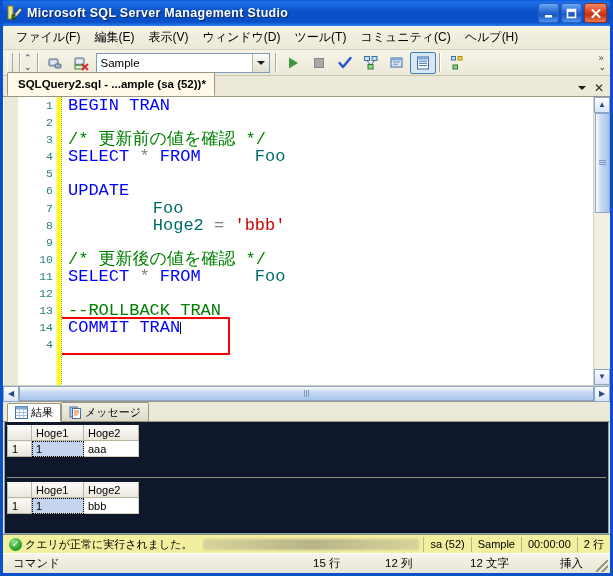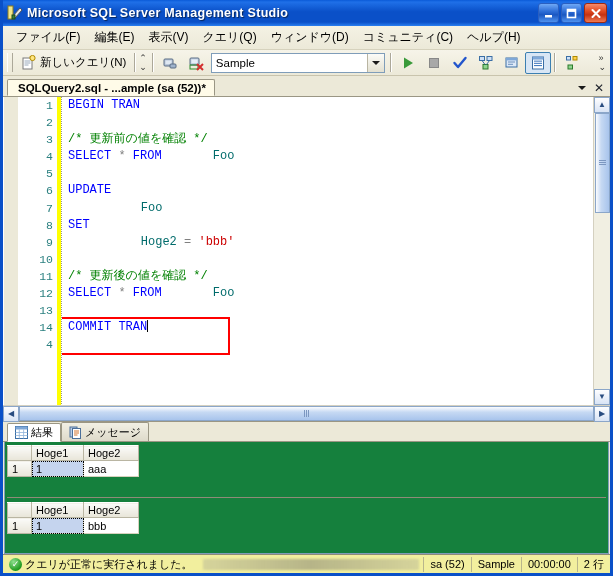--- a/index.html
+++ b/index.html
@@ -98,21 +98,21 @@
   .tb-icon{width:16px;height:16px;flex:none;display:block;}
   
   .doctabrow{
     height:21px;min-height:21px;
     background:#ece9d8;
     display:flex;align-items:flex-end;
     border-bottom:1px solid #9a9684;
     box-sizing:border-box;position:relative;
   }
   .doctab{
-    height:17px;background:#fffbe8;
+    height:24px;background:#fffbe8;
     border:1px solid #9a9684;border-bottom:1px solid #fffbe8;
     display:flex;align-items:center;padding:0 8px 0 10px;
     font-size:11.5px;font-weight:bold;white-space:nowrap;
     box-sizing:border-box;margin-left:4px;
     border-top-left-radius:2px;border-top-right-radius:2px;
   }
   .tabrow-right{
     margin-left:auto;display:flex;align-items:center;gap:8px;
     padding-right:6px;padding-bottom:2px;
   }
@@ -134,21 +134,21 @@
     text-align:right;padding-right:4px;box-sizing:border-box;
     font-family:"Liberation Mono","DejaVu Sans Mono",monospace;
     font-size:11.5px;color:#2b8080;
   }
   .changebar{width:4px;background:#ffff00;flex:none;}
   .dotline{width:1px;flex:none;
     background:repeating-linear-gradient(to bottom,#9a9684 0 1px,transparent 1px 2px);}
   .code{
     flex:1;position:relative;padding-left:6px;box-sizing:border-box;
     font-family:"Liberation Mono","DejaVu Sans Mono",monospace;
-    font-size:12px;overflow:hidden;background:#fff;
+    font-size:17px;overflow:hidden;background:#fff;
   }
   .ln{height:17.1px;line-height:17.1px;white-space:pre;}
   .kw{color:#0000ff;}
   .cm{color:#008000;}
   .ident{color:#006b6b;margin-left:44px;}
   .str{color:#cc0000;}
   .op{color:#808080;}
   .redbox{
     position:absolute;border:2px solid #ff0000;
     pointer-events:none;box-sizing:border-box;
@@ -199,21 +199,21 @@
     padding-left:4px;box-sizing:border-box;
   }
   .restab{
     height:19px;display:flex;align-items:center;gap:3px;
     padding:0 7px;font-size:11px;box-sizing:border-box;
     border:1px solid #9a9684;border-bottom:none;
     background:linear-gradient(to bottom,#f2f0e4,#dedaca);
     border-top-left-radius:2px;border-top-right-radius:2px;
   }
   .restab.active{background:#fff;border-bottom:1px solid #fff;margin-bottom:-1px;}
-  .grids{flex:1;background:#15803d;padding:3px 2px 0 2px;box-sizing:border-box;overflow:hidden;
+  .grids{flex:1;background:#0f172a;padding:3px 2px 0 2px;box-sizing:border-box;overflow:hidden;
     border:1px solid #7f9db9;border-top:none;margin:0 1px;}
   .gridblock{margin-bottom:4px;}
   .gtable{border-collapse:collapse;font-size:11px;table-layout:fixed;}
   .gtable th{
     background:linear-gradient(to bottom,#fbfbf9,#e8e5d8);
     border:1px solid #b9b5a2;border-top:1px solid #fff;
     font-weight:normal;text-align:left;padding:1px 4px;height:15px;
     box-sizing:border-box;color:#000;
   }
   .gtable th.rowhdr{width:24px;}
@@ -293,42 +293,29 @@
             <path d="M2.5 2 L9.5 9 M9.5 2 L2.5 9" stroke="#fff" stroke-width="2.1" stroke-linecap="round"></path>
           </svg>
       </span>
     </span>
   </div>
 
   <div class="menubar">
     <span class="menu-item">ファイル(F)</span>
     <span class="menu-item">編集(E)</span>
     <span class="menu-item">表示(V)</span>
-    <span class="menu-item">クエリ(Q)</span>
     <span class="menu-item">ウィンドウ(D)</span>
+    <span class="menu-item">ツール(T)</span>
     <span class="menu-item">コミュニティ(C)</span>
     <span class="menu-item">ヘルプ(H)</span>
   </div>
 
   <div class="toolbar">
     <span class="grip"></span>
 
-    <span class="tb-btn">
-      <span class="tb-icon">
-        <svg width="16" height="16" viewBox="0 0 16 16">
-          <rect x="2" y="3" width="9" height="11" fill="#fff" stroke="#7a7a7a"></rect>
-          <rect x="3.5" y="5.5" width="6" height="1" fill="#9ab"></rect>
-          <rect x="3.5" y="7.5" width="6" height="1" fill="#9ab"></rect>
-          <rect x="3.5" y="9.5" width="4" height="1" fill="#9ab"></rect>
-          <path d="M9 1.5 L12.5 1.5 L12.5 5 Z" fill="#ffd24d" stroke="#b08a00"></path>
-          <circle cx="11.5" cy="3" r="2.6" fill="#ffe680" stroke="#b08a00"></circle>
-        </svg>
-      </span>
-      <span>新しいクエリ(N)</span>
-    </span>
 
     <span class="tb-sep"></span>
     <span style="display:flex;flex-direction:column;justify-content:center;height:20px;margin-right:2px;">
       <span class="chev">⌃<br>⌄</span>
     </span>
     <span class="tb-sep"></span>
 
     <span class="tb-btn">
       <span class="tb-icon">
         <svg width="16" height="16" viewBox="0 0 16 16">
@@ -460,26 +447,26 @@
       <div class="dotline"></div>
       <div class="code" id="code-lines">
         <div class="redbox" id="annotation-box" style="left: -4px; top: 220.3px; width: 172px; height: 38.2px;"></div>
       <div class="ln"><span class="kw">BEGIN TRAN</span></div>
           <div class="ln">&nbsp;</div>
           <div class="ln"><span class="cm">/* 更新前の値を確認 */</span></div>
           <div class="ln"><span class="kw">SELECT</span><span class="op"> </span><span class="op">*</span><span class="op"> </span><span class="kw">FROM</span><span class="op"> </span><span class="ident">Foo</span></div>
           <div class="ln">&nbsp;</div>
           <div class="ln"><span class="kw">UPDATE</span></div>
           <div class="ln"><span class="op">    </span><span class="ident">Foo</span></div>
-          <div class="ln"><span class="kw">SET</span></div>
           <div class="ln"><span class="op">    </span><span class="ident">Hoge2</span><span class="op"> </span><span class="op">=</span><span class="op"> </span><span class="str">'bbb'</span></div>
           <div class="ln">&nbsp;</div>
           <div class="ln"><span class="cm">/* 更新後の値を確認 */</span></div>
           <div class="ln"><span class="kw">SELECT</span><span class="op"> </span><span class="op">*</span><span class="op"> </span><span class="kw">FROM</span><span class="op"> </span><span class="ident">Foo</span></div>
           <div class="ln">&nbsp;</div>
+          <div class="ln"><span class="cm">--ROLLBACK TRAN</span></div>
           <div class="ln"><span class="kw">COMMIT TRAN</span><span class="caret"></span></div>
         </div>
       <div class="vscroll">
         <span class="sbtn">
             <span class="arrow">▲</span>
           </span>
         <span class="sthumb" style="height:100px;">
             <span class="grip3"></span>
           </span>
         <span style="flex:1;"></span>
@@ -574,14 +561,22 @@
       <span class="seg">sa (52)</span>
       <span class="divider"></span>
       <span class="seg">Sample</span>
       <span class="divider"></span>
       <span class="seg">00:00:00</span>
       <span class="divider"></span>
       <span class="seg">2 行</span>
     </div>
   </div>
 
+  <div class="statusbar">
+    <span class="sb-cmd" style="width:300px;">コマンド</span>
+    <span class="sb-cell" style="width:72px;">15 行</span>
+    <span class="sb-cell" style="width:85px;">12 列</span>
+    <span class="sb-cell" style="width:90px;">12 文字</span>
+    <span class="sb-cell">挿入</span>
+    <span class="resizer"></span>
+  </div>
 
 </div>
 
 </body></html>

